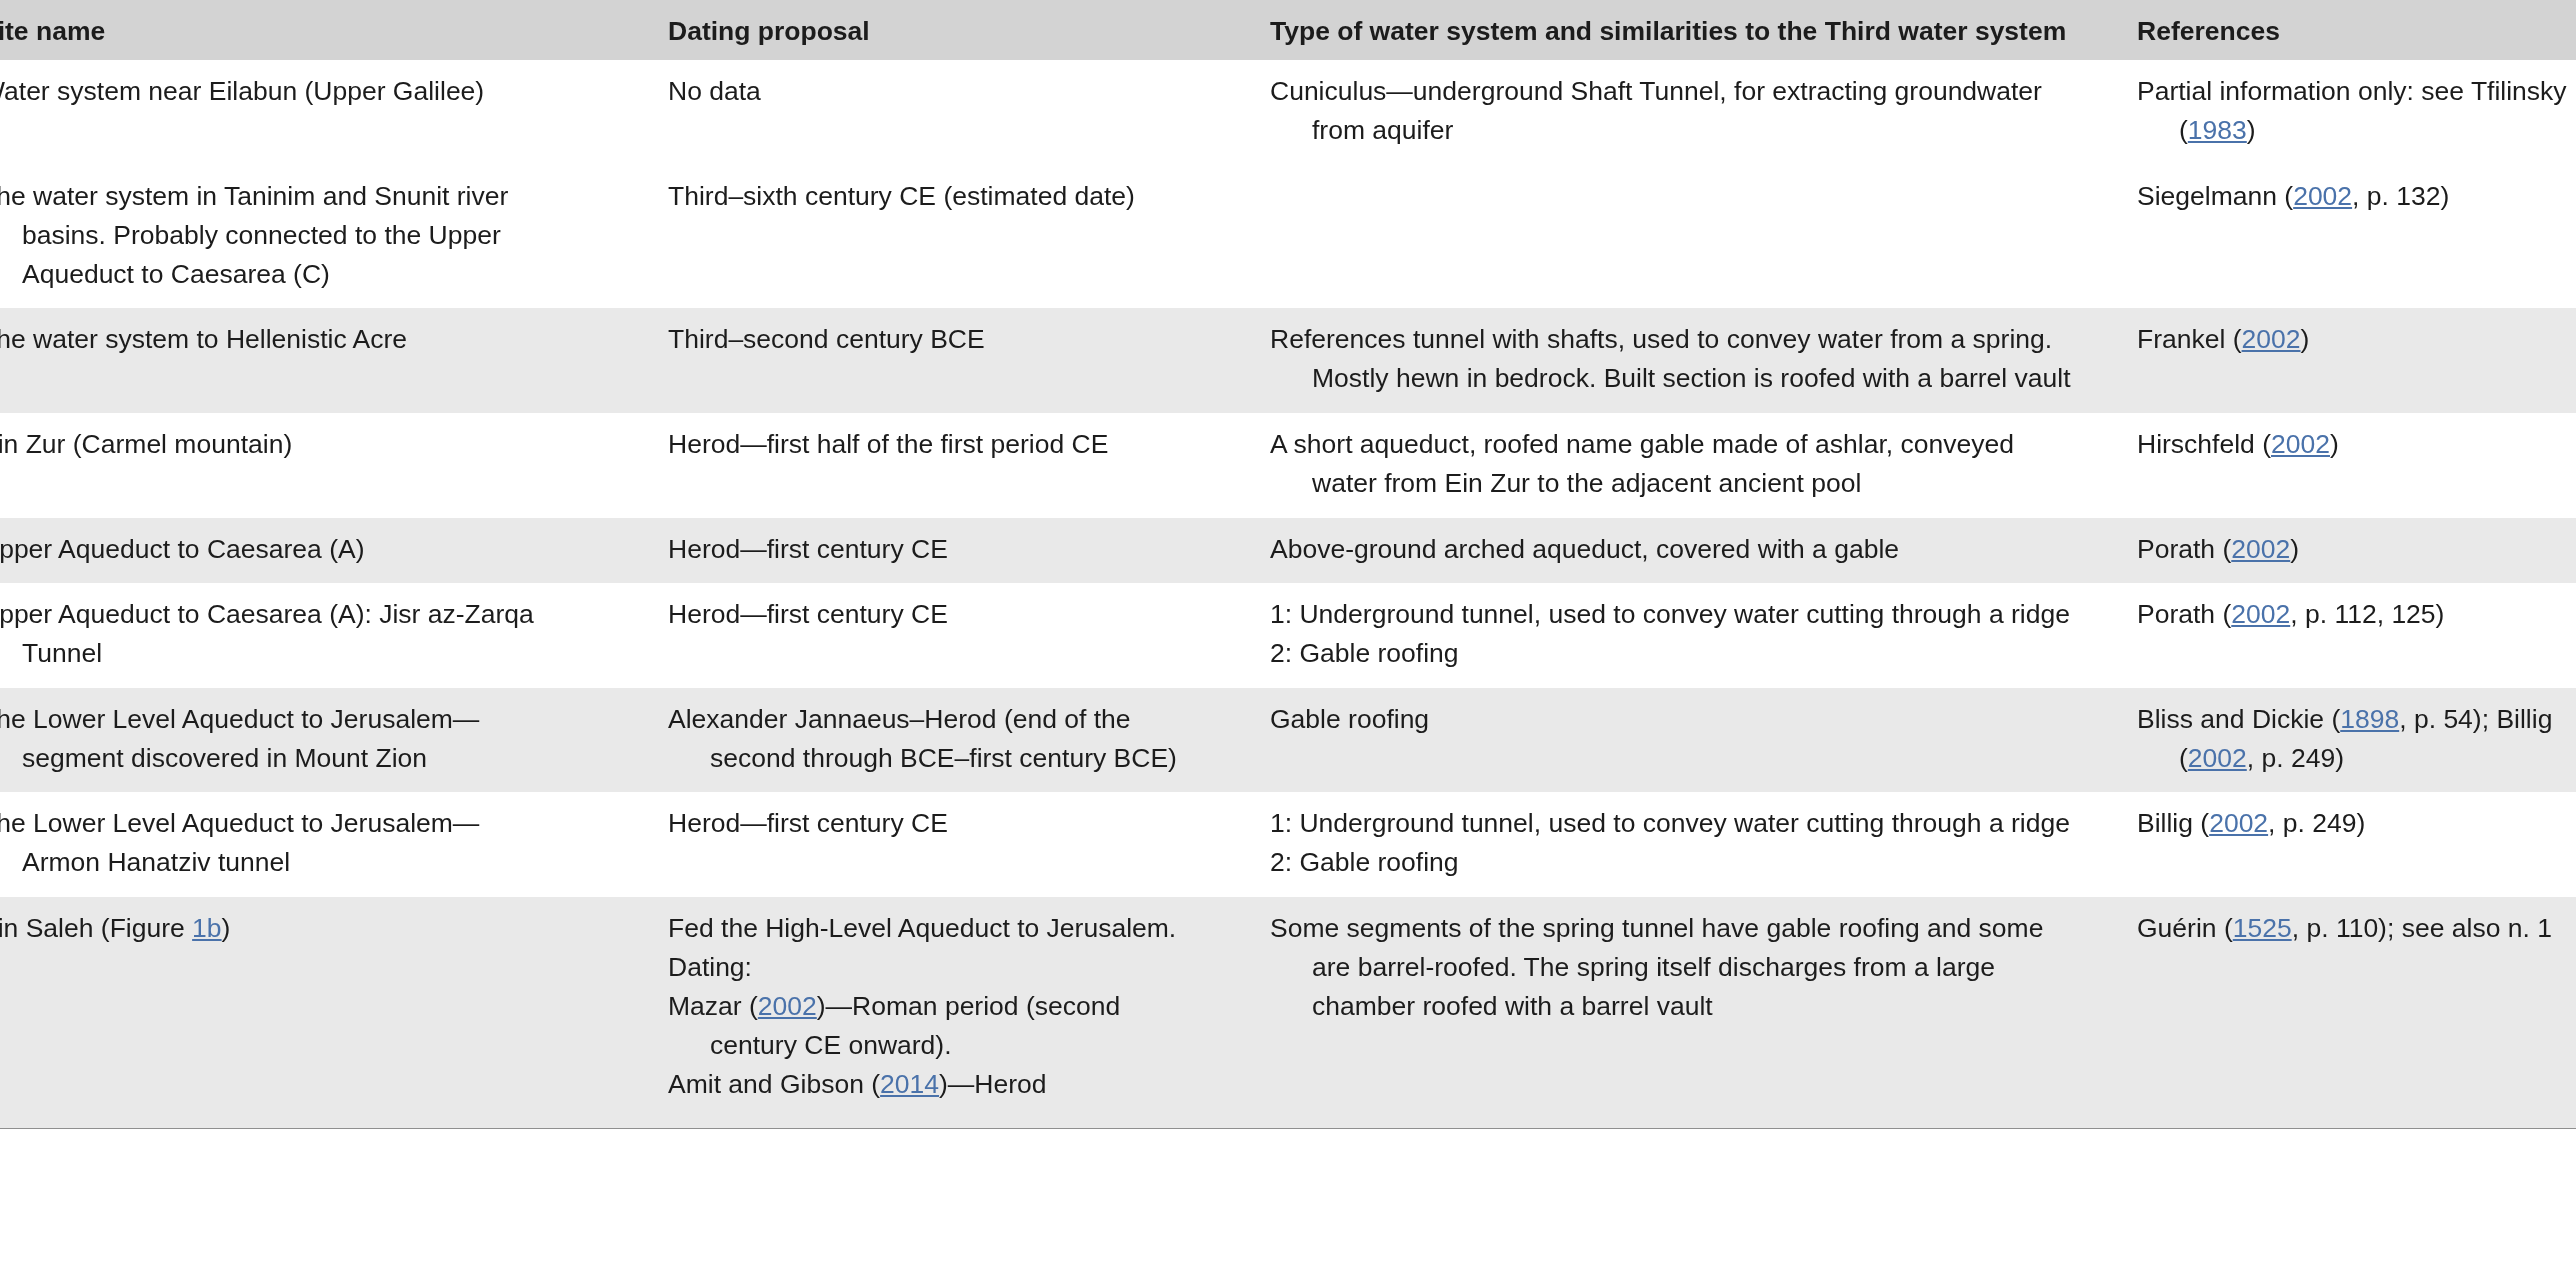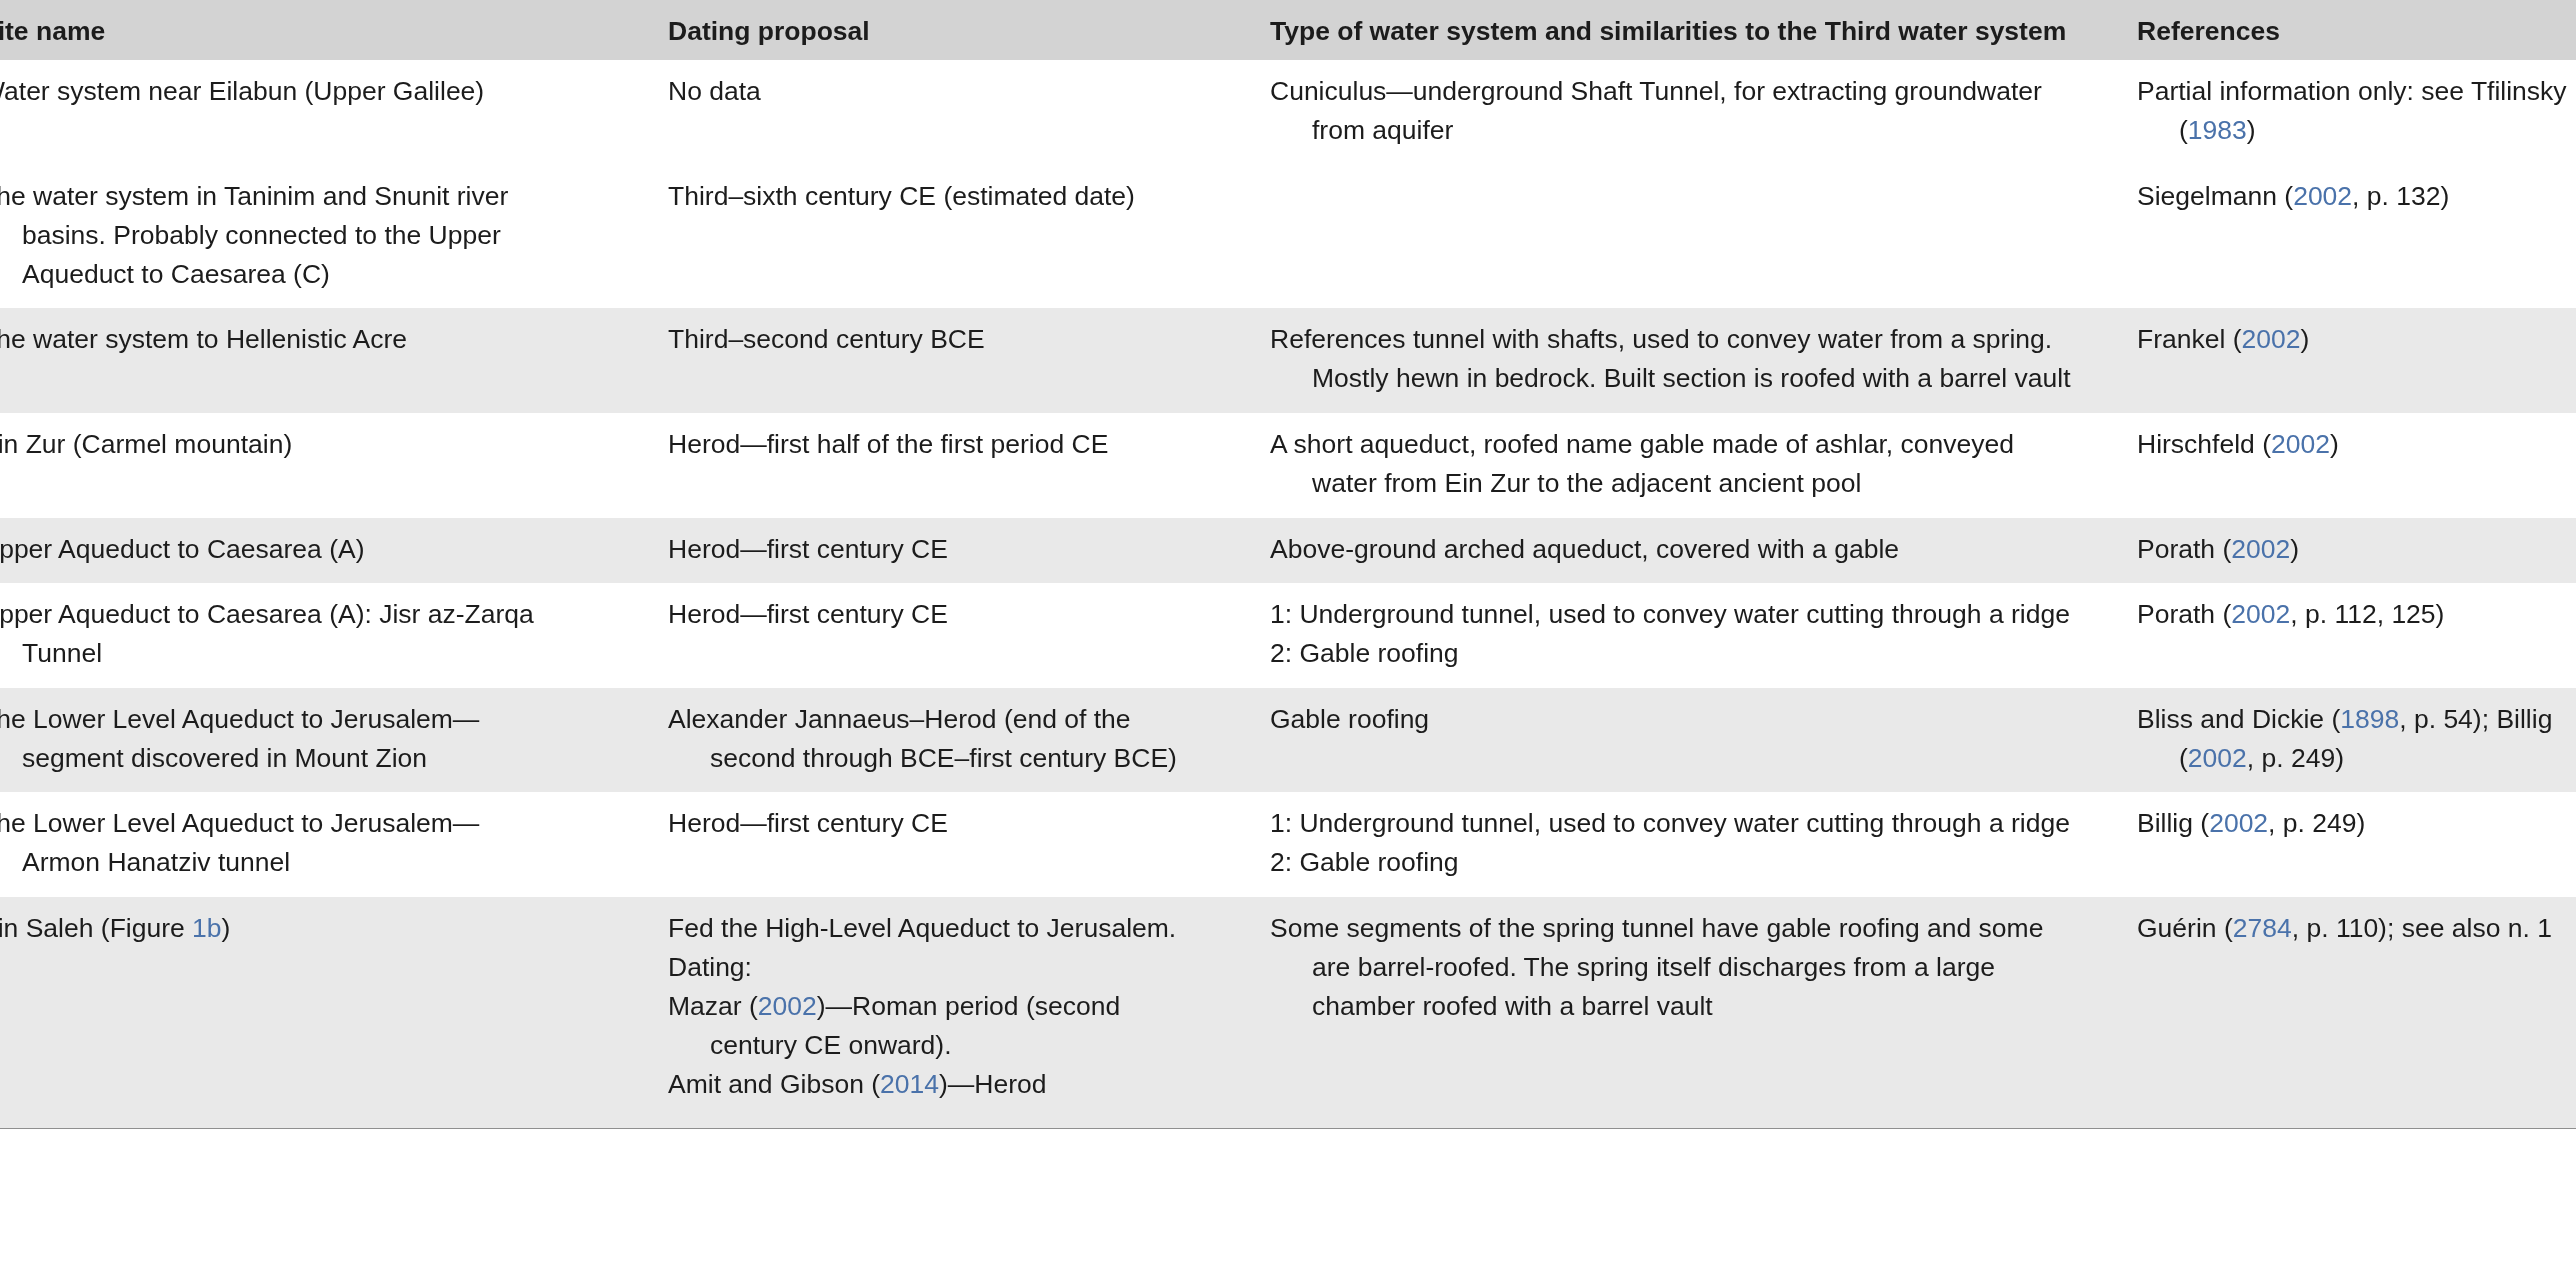--- a/index.html
+++ b/index.html
@@ -59,20 +59,21 @@
   .col-references { padding-right: 37px; }
 
   .para {
     line-height: 39px;
     padding-left: 42px;
     text-indent: -42px;
   }
   .cite-link {
     color: var(--link-color, #4a72aa);
     cursor: pointer;
+    text-decoration: underline;
   }
 </style>
 </head>
 <body>
 
 <div class="table-clip">
   <table class="paper-table">
     <colgroup>
       <col class="c-site">
       <col class="c-dating">
@@ -207,19 +208,19 @@
           <td class="col-dating">
             <div class="para"><span>Fed the High-Level Aqueduct to Jerusalem.</span></div>
             <div class="para"><span>Dating:</span></div>
             <div class="para"><span>Mazar (</span><span class="cite-link">2002</span><span>)—Roman period (second century CE onward).</span></div>
             <div class="para"><span>Amit and Gibson (</span><span class="cite-link">2014</span><span>)—Herod</span></div>
           </td>
           <td class="col-type">
             <div class="para"><span>Some segments of the spring tunnel have gable roofing and some are barrel-roofed. The spring itself discharges from a large chamber roofed with a barrel vault</span></div>
           </td>
           <td class="col-references">
-            <div class="para"><span>Guérin (</span><span class="cite-link">2784</span><span>, p. 110); see also n. 1</span></div>
+            <div class="para"><span>Guérin (</span><span class="cite-link">1525</span><span>, p. 110); see also n. 1</span></div>
           </td>
         </tr>
       </tbody>
   </table>
 </div>
 
 
 </body></html>

